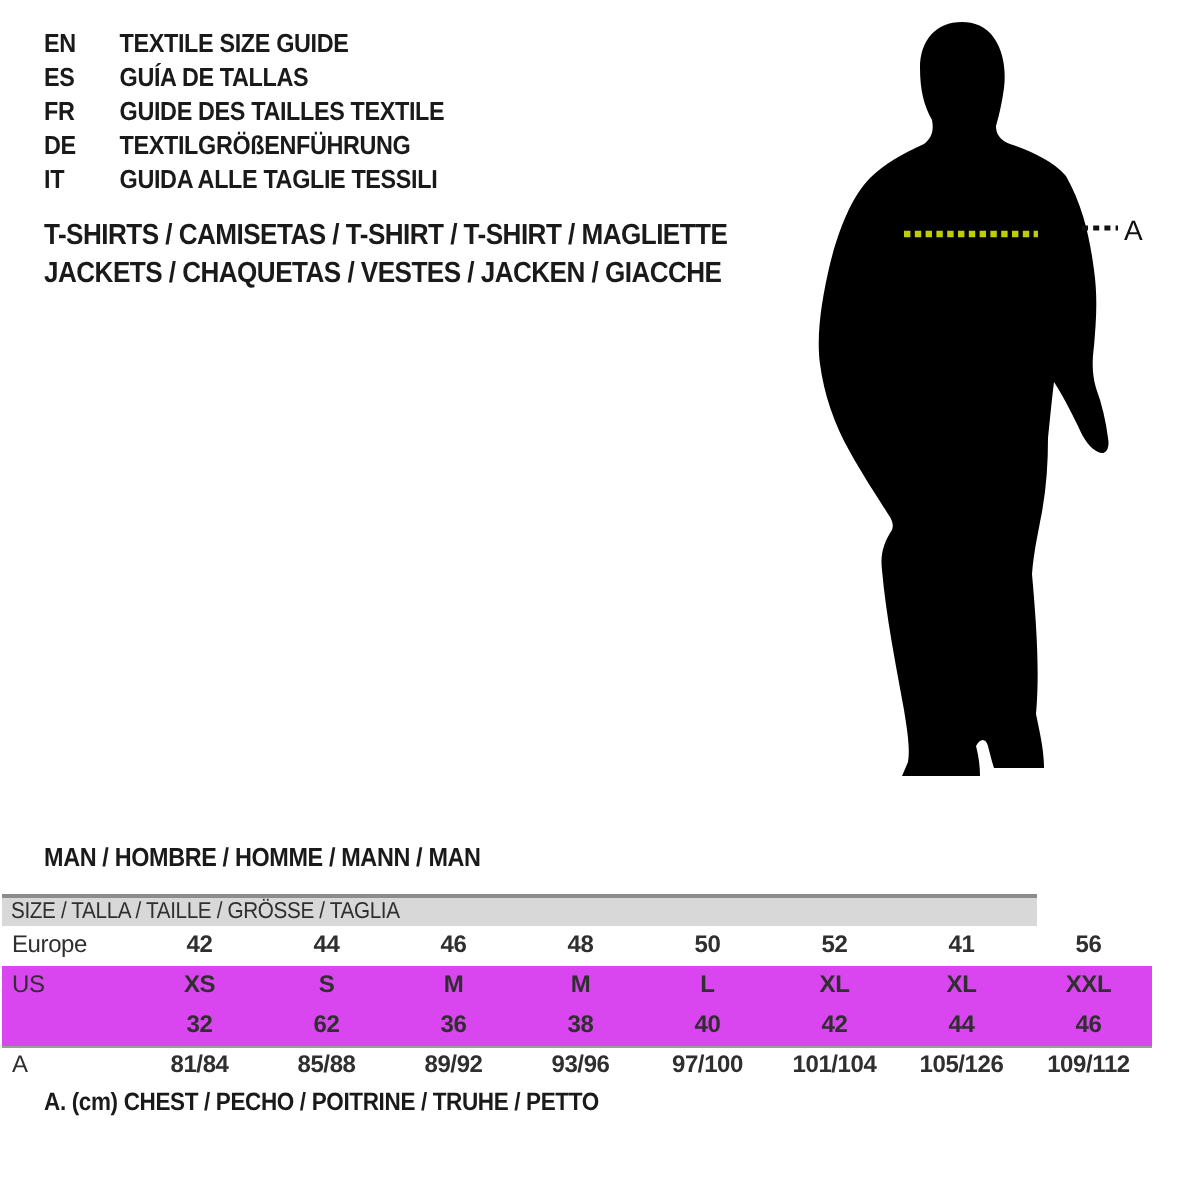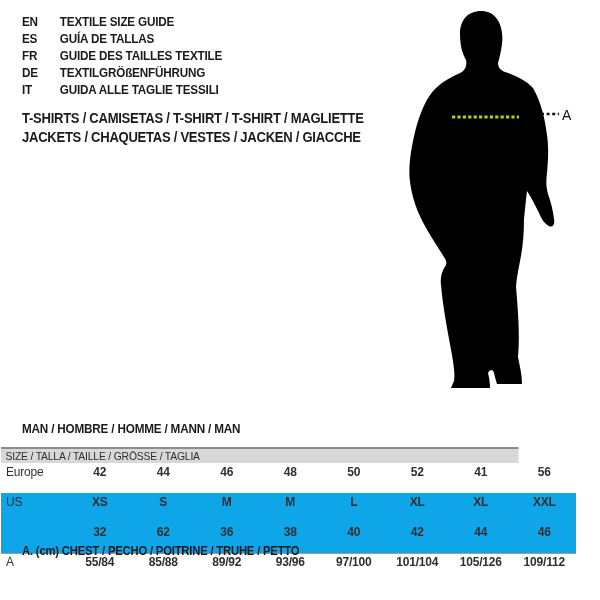--- a/index.html
+++ b/index.html
@@ -15,22 +15,22 @@
 
   .categories { position:absolute; top:109px; left:22px; font-size:14.5px; font-weight:700; line-height:19px; letter-spacing:-0.3px; }
 
   .figure { position:absolute; top:6px; left:402px; }
   .figure text { font-family:"Liberation Sans", sans-serif; fill:#111; }
 
   .section-title { position:absolute; top:421px; left:22px; font-size:13px; font-weight:700; letter-spacing:-0.2px; }
 
   .size-table { position:absolute; top:447px; left:1px; width:575px; font-size:12px; letter-spacing:-0.2px; }
   .st-header  { background:#d8d8d8; border-top:2px solid #8c8c8c; height:14px; line-height:14px; padding-left:5px; font-size:11.5px; color:#2f2f2f; }
-  .st-row     { display:flex; height:30px; line-height:18px; color:#2f2f2f; }
-  .st-row.stripe  { background:#0ea5e9; }
+  .st-row     { display:flex; height:20px; line-height:18px; color:#2f2f2f; }
+  .st-row.stripe  { background:#d946ef; }
   .st-row.topline { border-top:1px solid #9c9c9c; height:17px; line-height:17px; }
   .st-label { width:62px; padding-left:5px; }
   .st-cell  { flex:1; text-align:center;font-weight:bold; }
 
   .footnote { position:absolute; top:544px; left:22px; font-size:12.5px; font-weight:700; letter-spacing:-0.2px; }
 </style>
 </head>
 <body>
 
 <div class="page">
@@ -141,21 +141,21 @@
       <span class="st-cell">36</span>
       <span class="st-cell">38</span>
       <span class="st-cell">40</span>
       <span class="st-cell">42</span>
       <span class="st-cell">44</span>
       <span class="st-cell">46</span>
     </div>
 
     <div class="st-row topline">
       <span class="st-label">A</span>
-      <span class="st-cell">55/84</span>
+      <span class="st-cell">81/84</span>
       <span class="st-cell">85/88</span>
       <span class="st-cell">89/92</span>
       <span class="st-cell">93/96</span>
       <span class="st-cell">97/100</span>
       <span class="st-cell">101/104</span>
       <span class="st-cell">105/126</span>
       <span class="st-cell">109/112</span>
     </div>
   </div>
 

